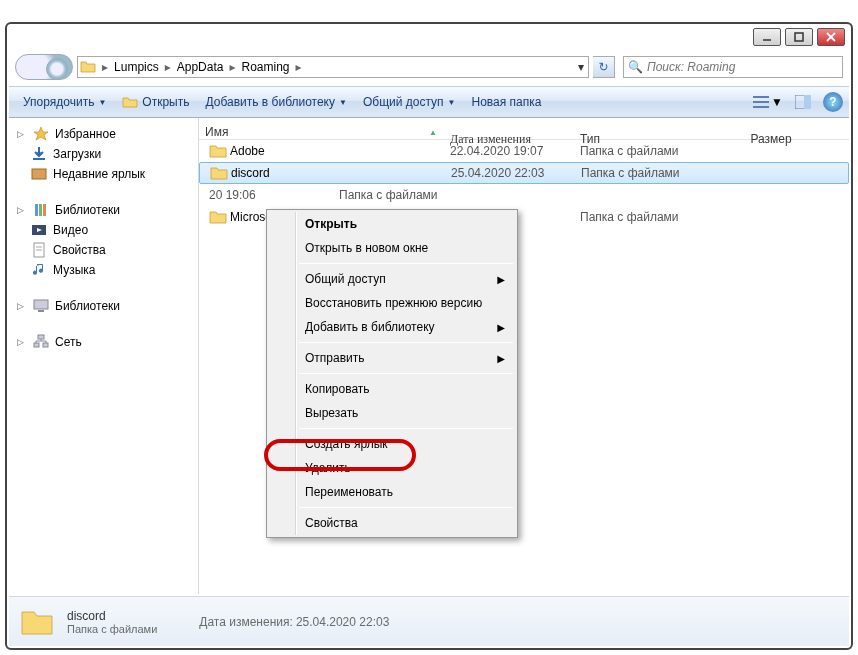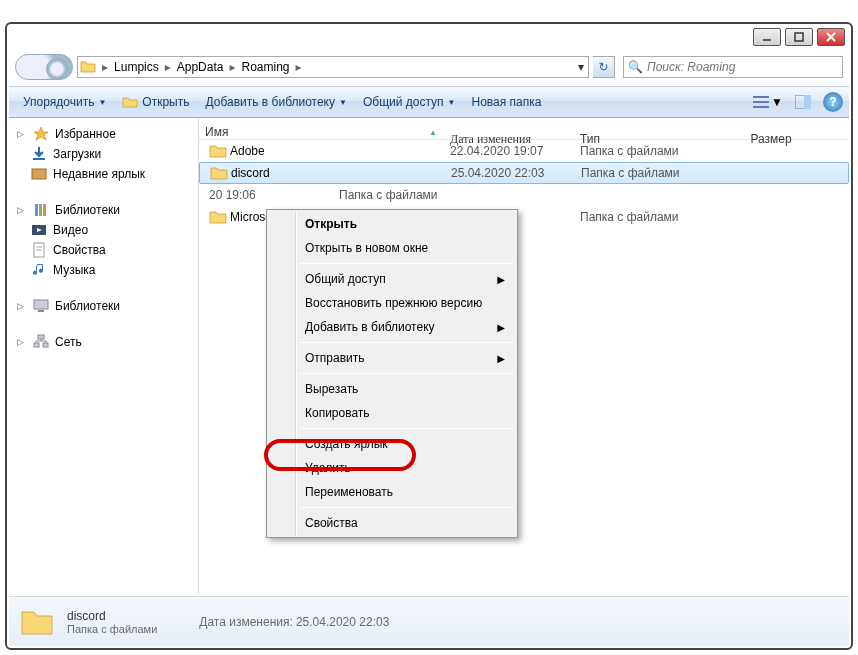--- a/index.html
+++ b/index.html
@@ -311,22 +311,22 @@
     <div class="ctx-item">
         <span>Добавить в библиотеку</span>
         <span class="arr">▶</span>
       </div>
     <div class="ctx-sep"></div>
     <div class="ctx-item">
         <span>Отправить</span>
         <span class="arr">▶</span>
       </div>
     <div class="ctx-sep"></div>
+    <div class="ctx-item">Копировать</div>
     <div class="ctx-item">Вырезать</div>
-    <div class="ctx-item">Копировать</div>
     <div class="ctx-sep"></div>
     <div class="ctx-item">Создать ярлык</div>
     <div class="ctx-item">Удалить</div>
     <div class="ctx-item">Переименовать</div>
     <div class="ctx-sep"></div>
     <div class="ctx-item">Свойства</div>
   </div>
 
   <div class="highlight-del" style="left:257px; top:415px; width:152px; height:32px;"></div>
 

